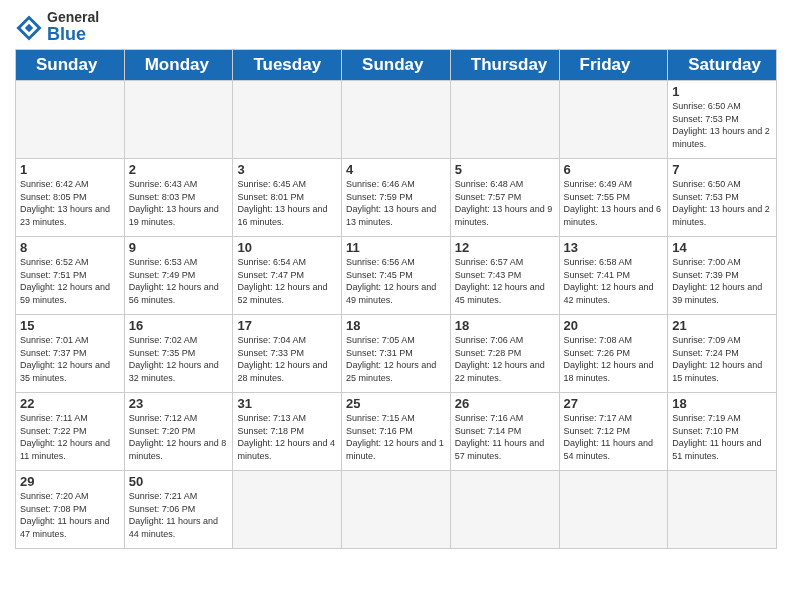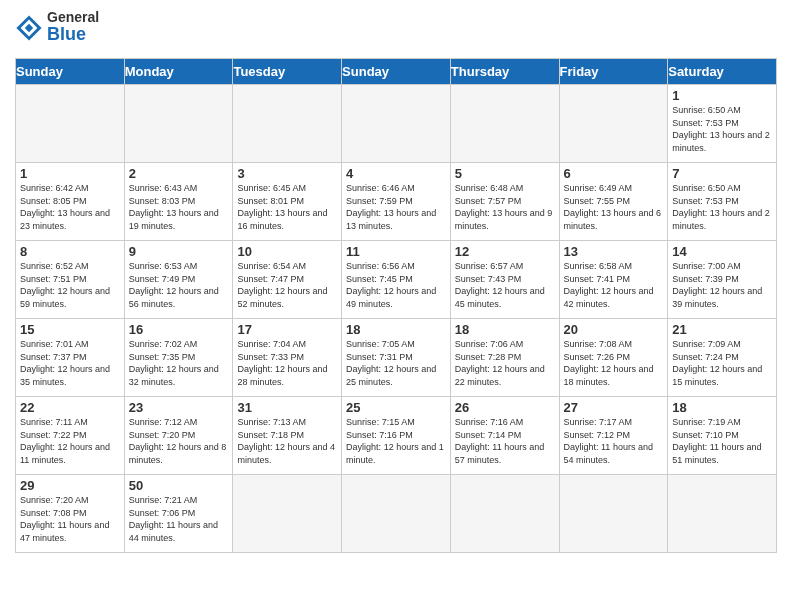--- a/index.html
+++ b/index.html
@@ -11,21 +11,21 @@
       overflow: hidden;
     }
     .container {
       width: 792px;
       padding: 10px 15px;
     }
     .header-area {
       display: flex;
       justify-content: space-between;
       align-items: flex-start;
-      margin-bottom: 13px;
+      margin-bottom: 4px;
     }
     .logo {
       display: flex;
       align-items: center;
       gap: 4px;
     }
     .logo-icon {
       width: 28px;
       height: 28px;
     }
@@ -42,23 +42,23 @@
       color: #555;
     }
     table {
       width: 100%;
       border-collapse: collapse;
       table-layout: fixed;
     }
     th {
       background: #1a6bb5;
       color: #fff;
-      font-size: 13px;
+      font-size: 17px;
       font-weight: bold;
-      padding: 5px 0;
+      padding: 5px 20px;
       text-align: left;
       border: 1px solid #ccc;
     }
     td {
       border: 1px solid #ccc;
       vertical-align: top;
       padding: 3px 4px;
       font-size: 9.5px;
       color: #333;
       height: 78px;

